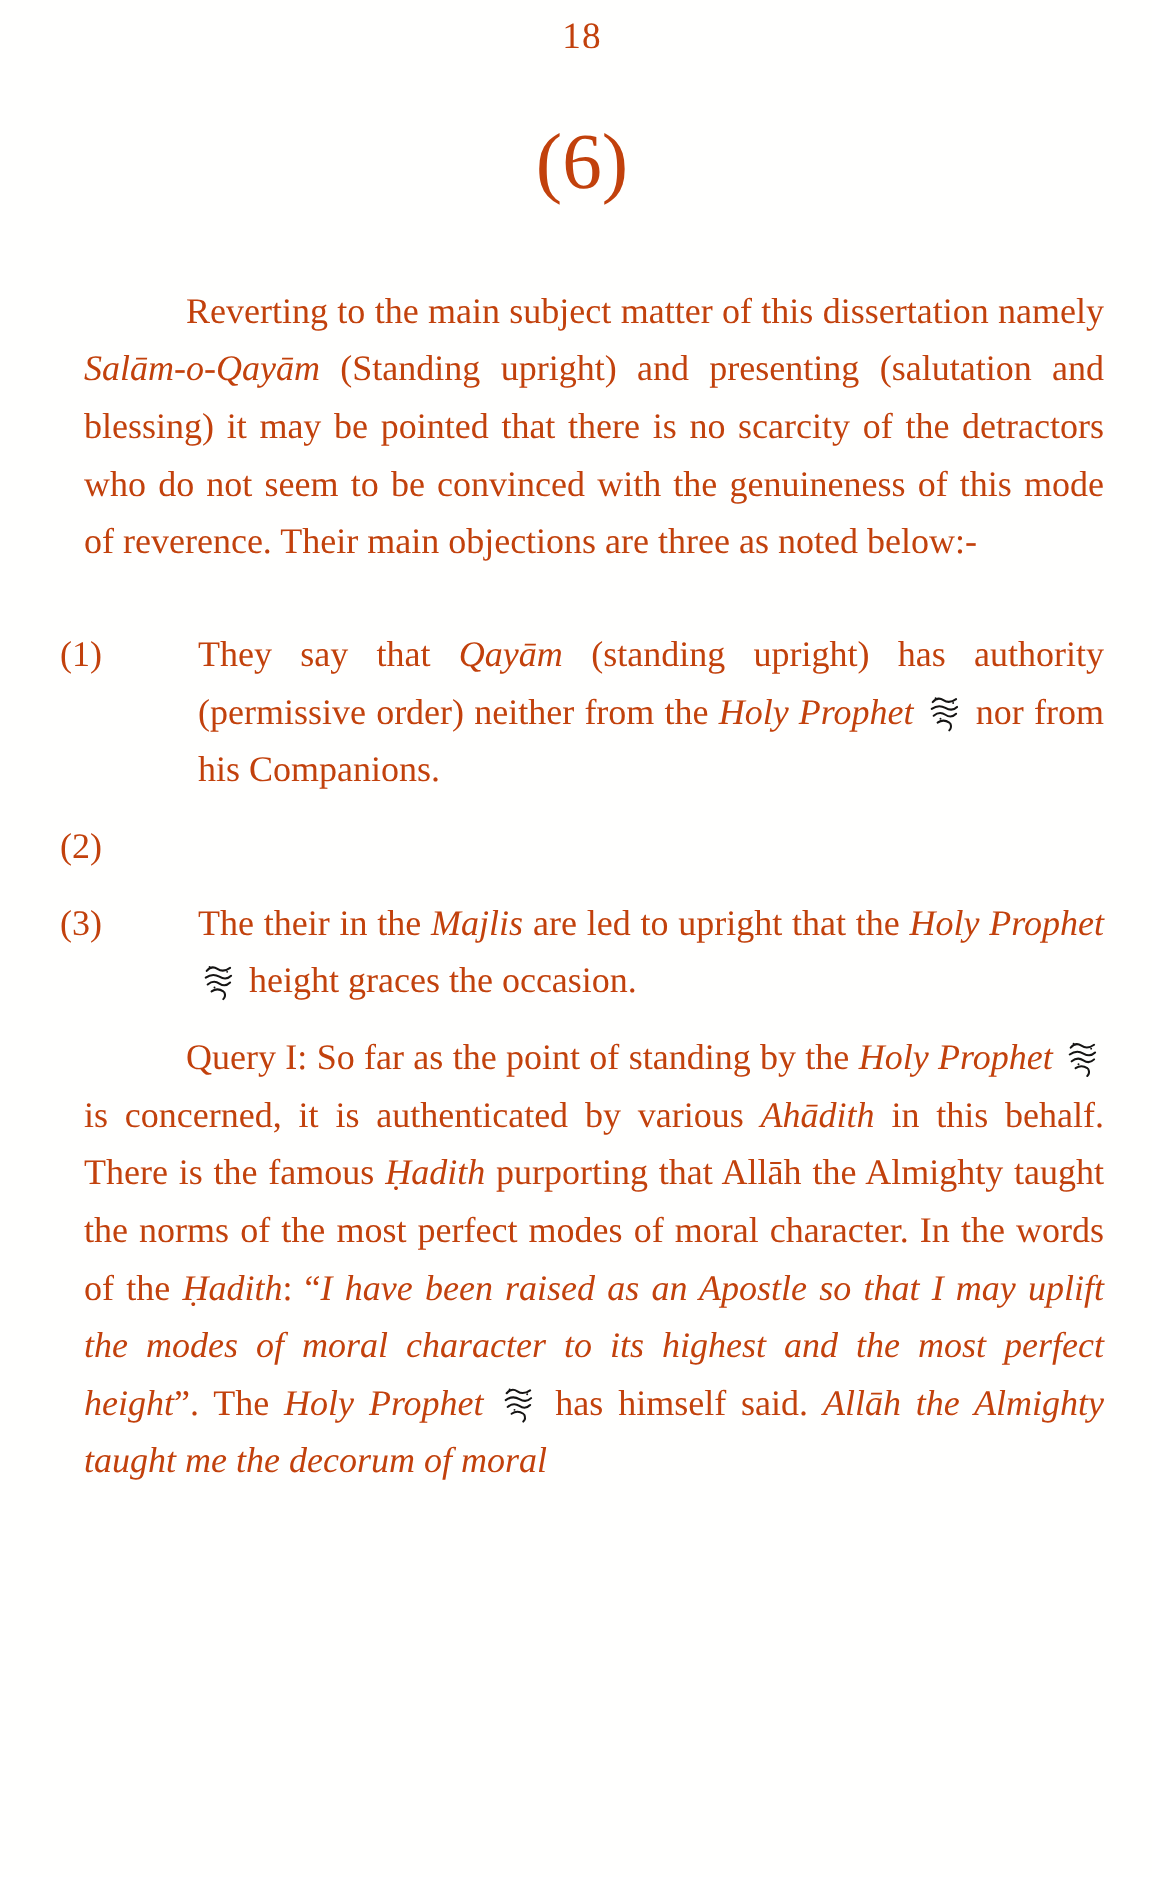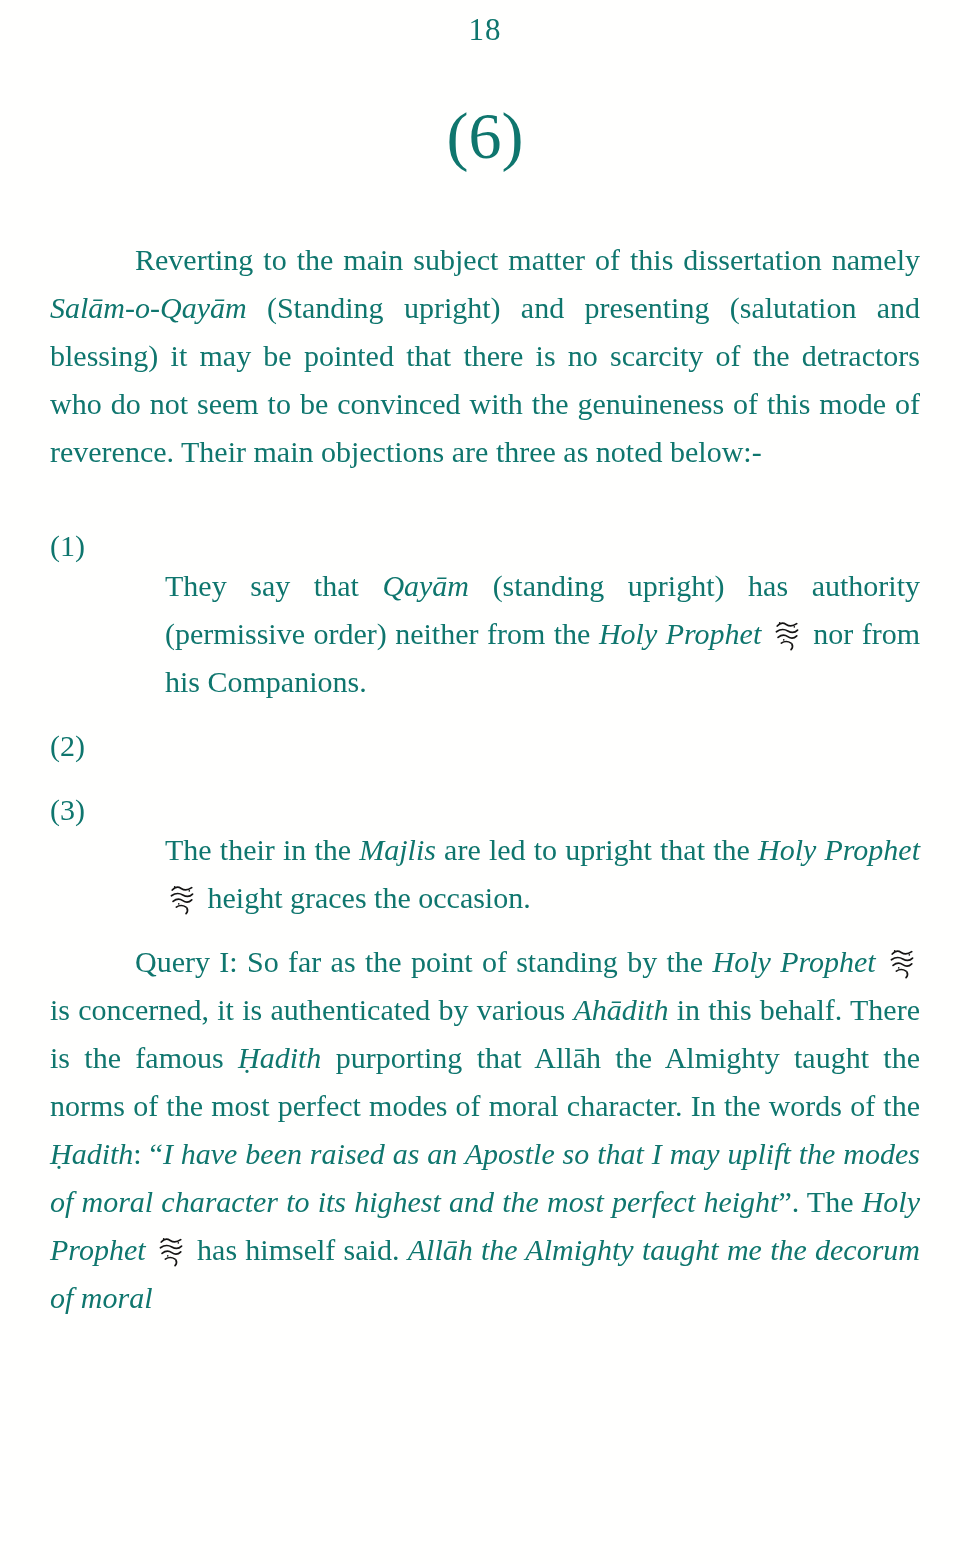--- a/index.html
+++ b/index.html
@@ -2,21 +2,21 @@
 <html><head>
 <meta charset="utf-8">
 <style>
   html, body { margin: 0; padding: 0; background: #ffffff; }
   .page {
     position: relative;
     width: 960px;
     height: 1564px;
     box-sizing: border-box;
     background: #fffffe;
-    color: #0f766e;
+    color: #c2410c;
     padding: 12px 40px 0 50px;
     overflow: hidden;
     font-family: "Liberation Serif", "DejaVu Serif", serif;
     font-size: 30px;
     line-height: 48px;
   }
   .page-number {
     text-align: center;
     font-size: 31px;
     line-height: 36px;
@@ -28,30 +28,30 @@
     line-height: 92px;
     font-weight: 400;
     margin: 42px 0 0 0;
   }
   .body-text { margin-top: 54px; }
   .para {
     margin: 0;
     text-align: justify;
     text-justify: inter-word;
   }
-  .para.indent { text-indent: 85px; }
+  .para.indent { text-indent: 85px; margin-left: 20px; }
   .para.space-before { margin-top: 58px; }
   .list { margin-top: 46px; }
   .list-item {
     display: flex;
     align-items: flex-start;
     margin-bottom: 16px;
   }
   .list-item .marker { flex: 0 0 115px; }
-  .list-item .item-text { flex: 1 1 auto; text-align: justify; margin-top: 40px; }
+  .list-item .item-text { flex: 1 1 auto; text-align: justify; }
   i { font-style: italic; }
   .honorific {
     display: inline-block;
     width: 26px;
     height: 34px;
     vertical-align: -8px;
     margin: 0 5px 0 4px;
   }
   .honorific svg { display: block; width: 100%; height: 100%; }
 </style>

